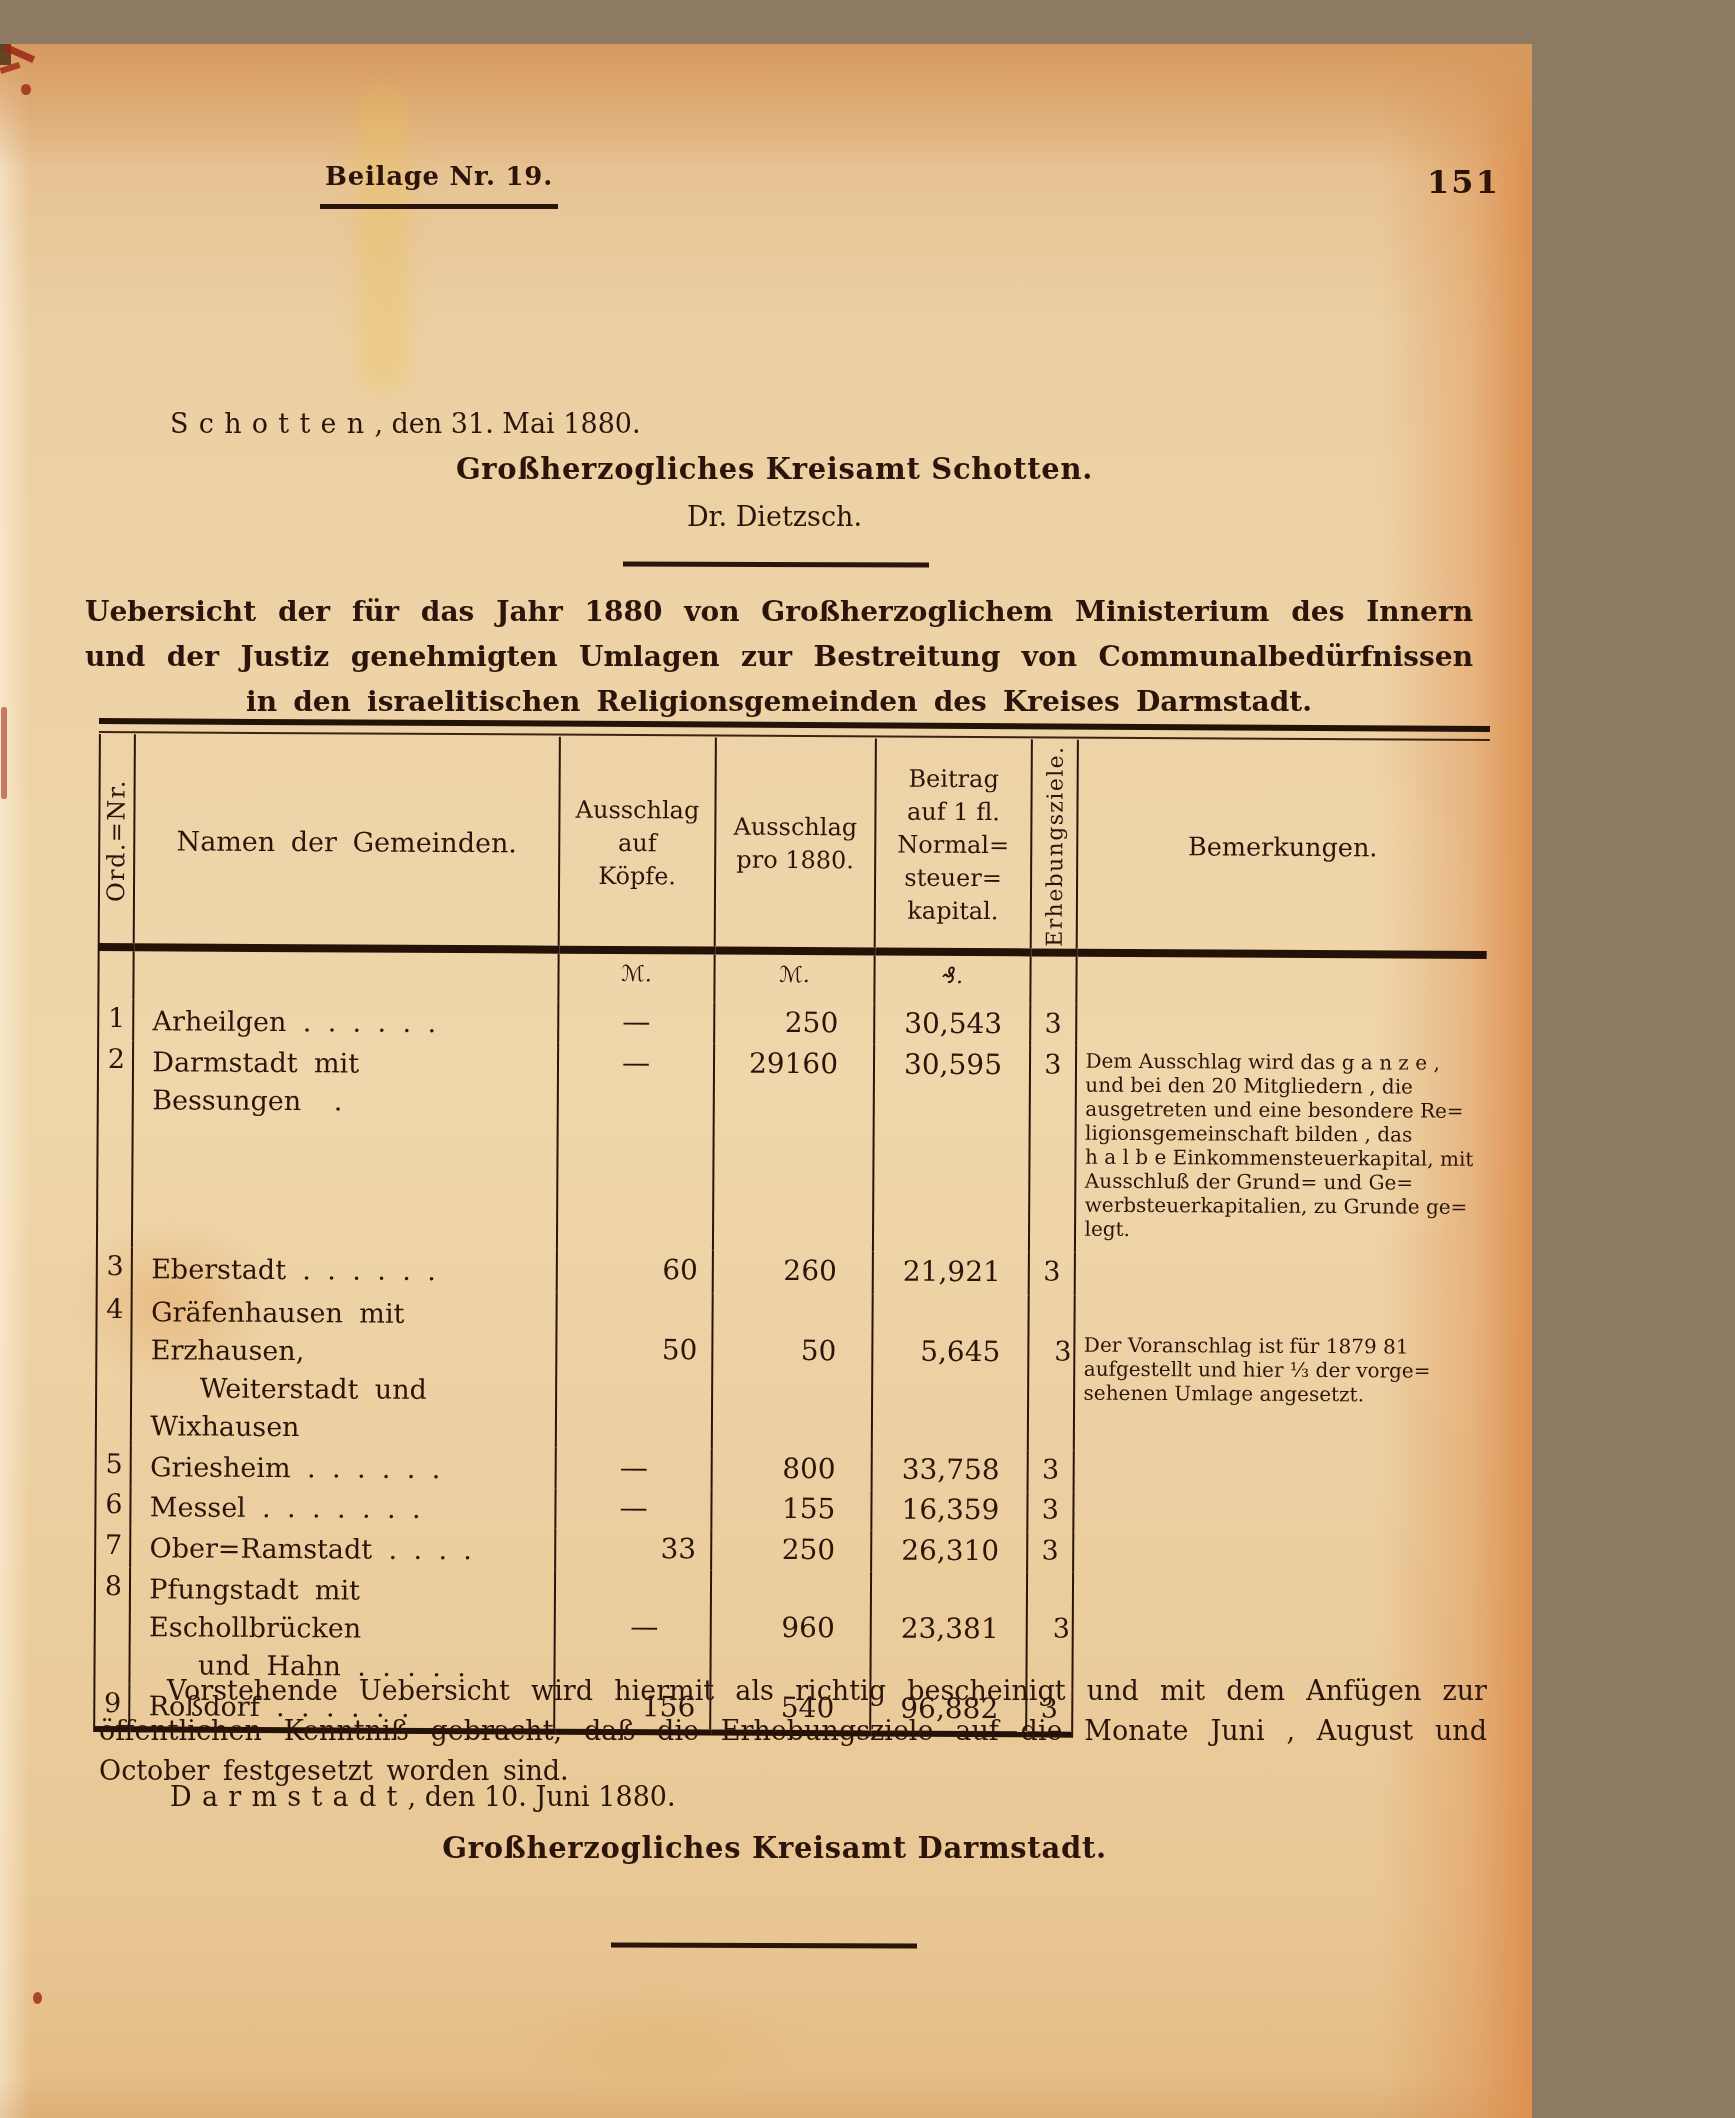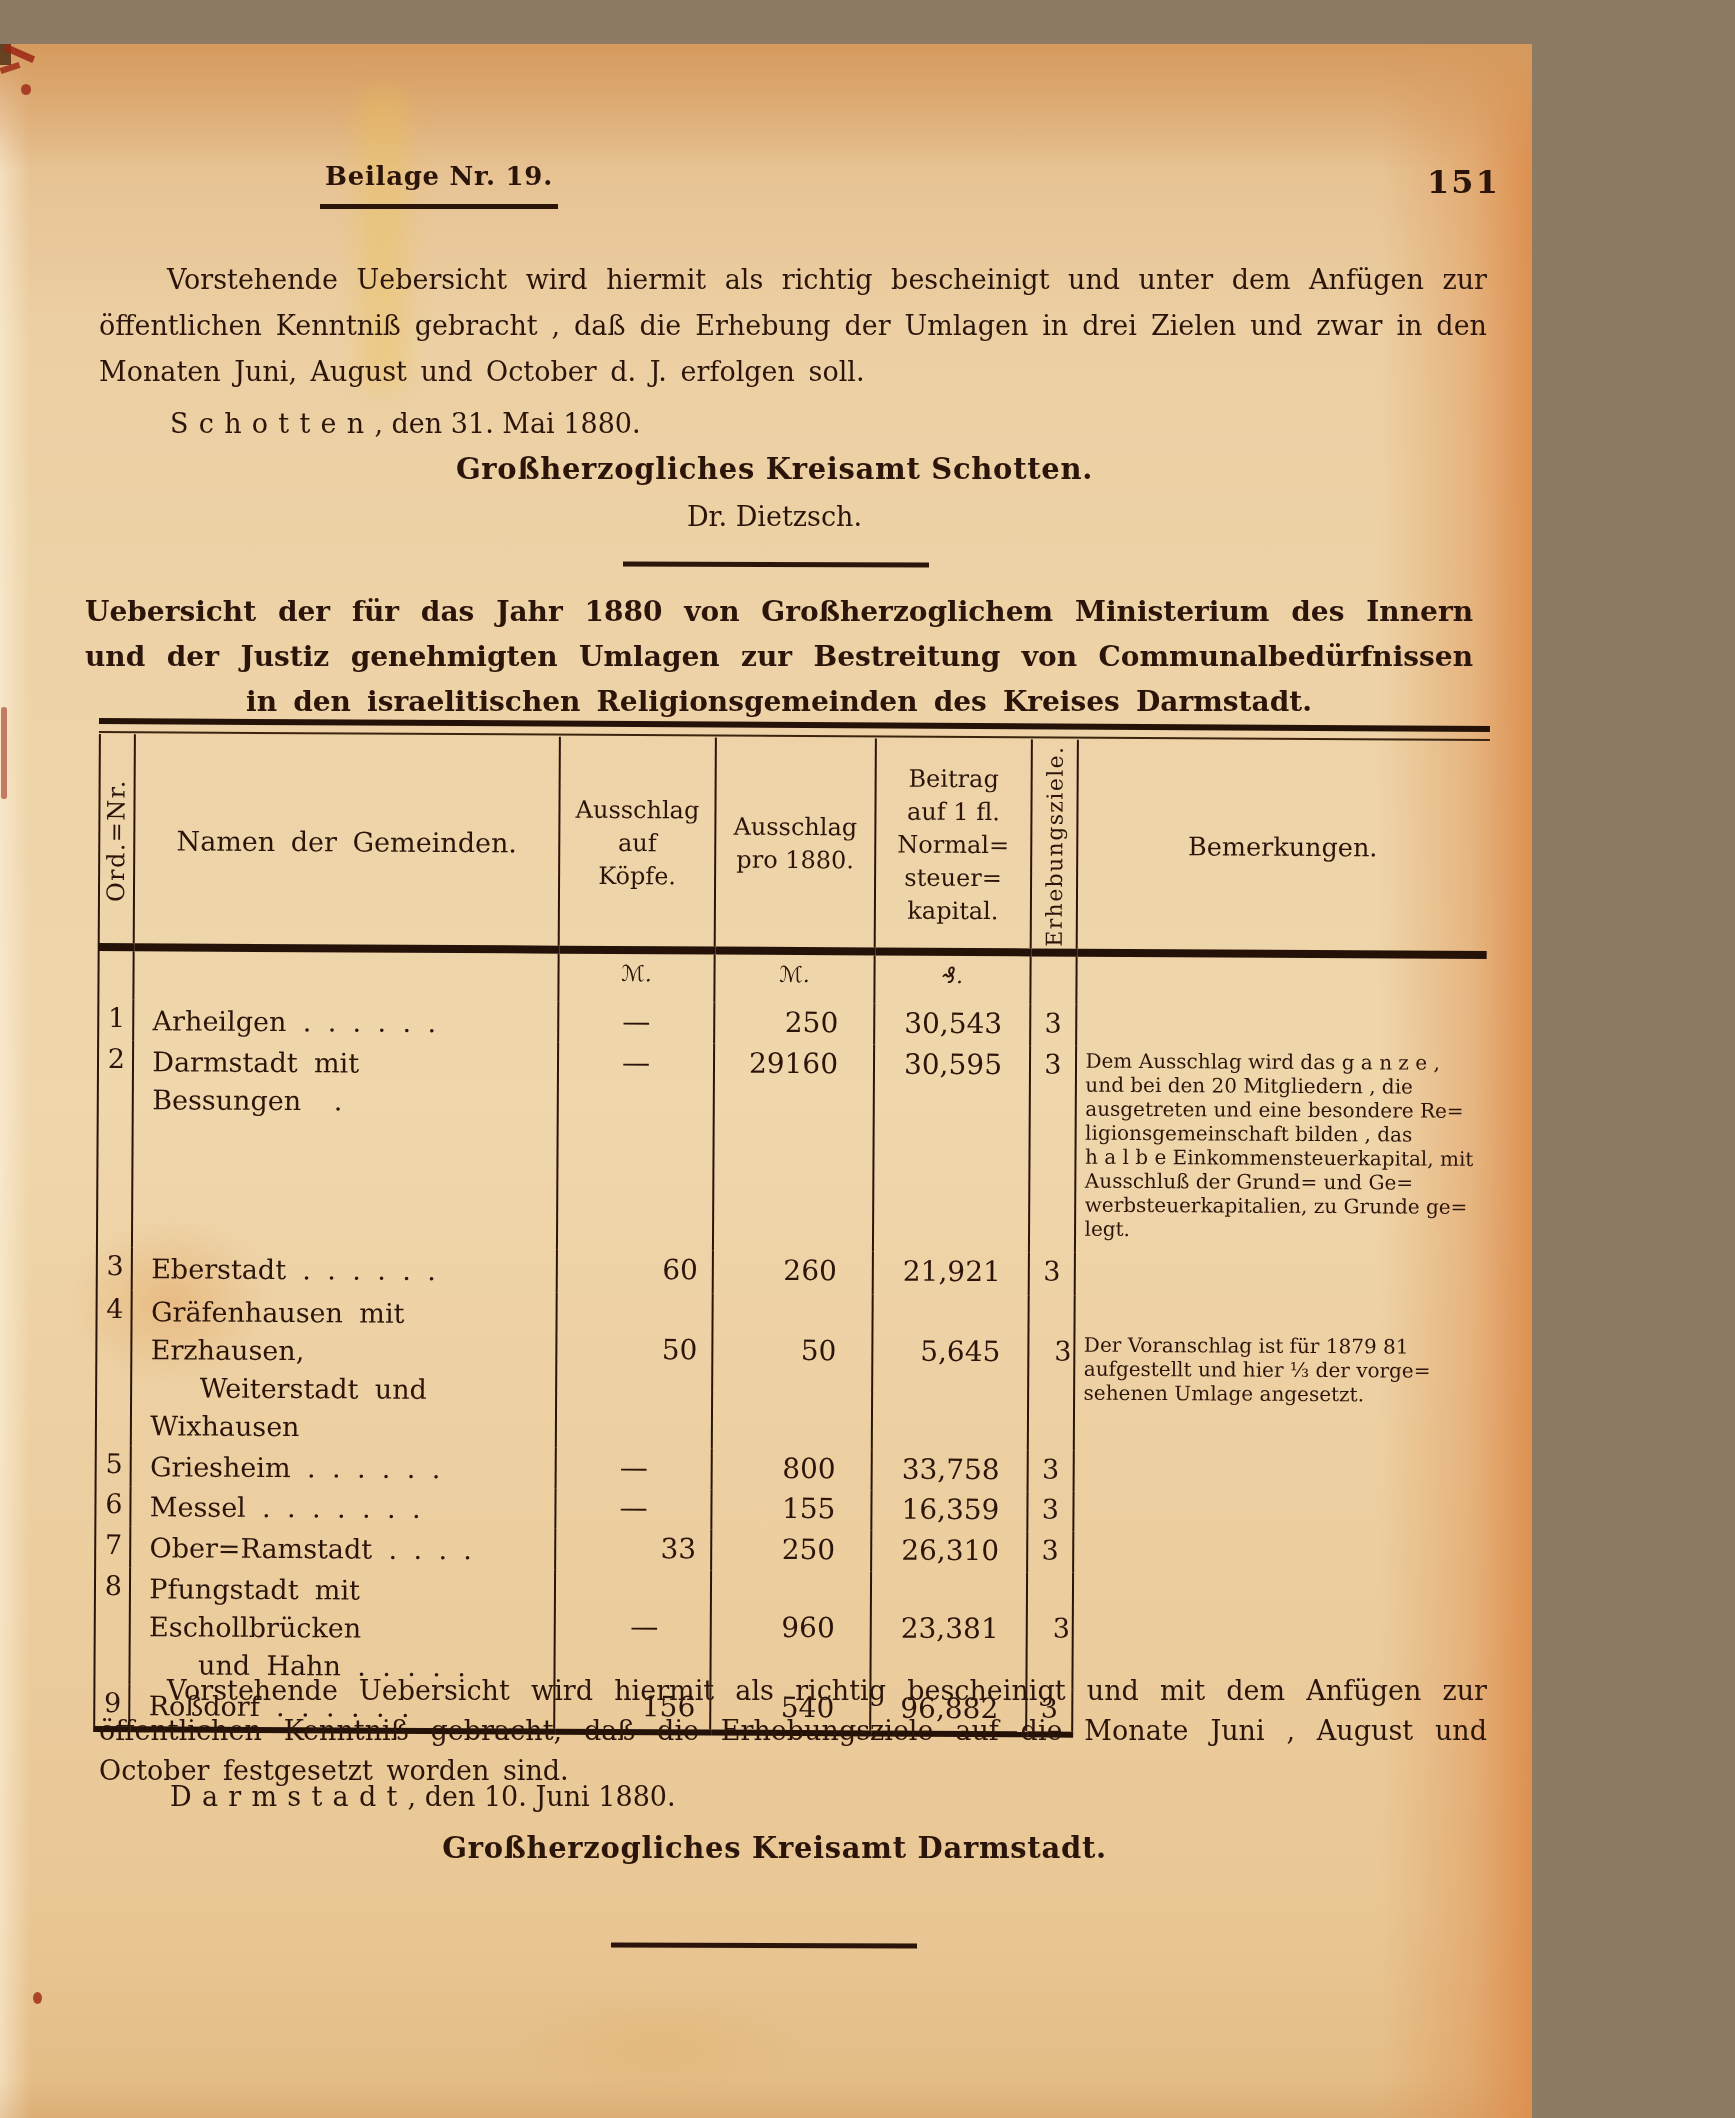--- a/index.html
+++ b/index.html
@@ -94,21 +94,20 @@
   <div class="abs redmark rm3"></div>
   <div class="abs redmark rm4"></div>
   <div class="abs redmark rm5"></div>
   <div class="abs speck sp1"></div>
   <div class="abs speck sp2"></div>
   <div class="abs speck sp3"></div>
 
   <div class="abs banner">Beilage Nr. 19.</div>
   <div class="abs pagenum">151</div>
 
-  <p class="abs para">Vorstehende Uebersicht wird hiermit als richtig bescheinigt und unter dem Anfügen zur öffentlichen Kenntniß gebracht , daß die Erhebung der Umlagen in drei Zielen und zwar in den Monaten Juni, August und October d. J. erfolgen soll.</p>
   <div class="abs dateline"><span class="spaced">Schotten</span><span>, den 31. Mai 1880.</span></div>
   <div class="abs centerblock signatory">Dr. Dietzsch.</div>
   <div class="abs centerblock authority">Großherzogliches Kreisamt Schotten.</div>
   <div class="abs shortrule rule1"></div>
 
   <p class="abs tabletitle">Uebersicht der für das Jahr 1880 von Großherzoglichem Ministerium des Innern und der Justiz genehmigten Umlagen zur Bestreitung von Communalbedürfnissen in den israelitischen Religionsgemeinden des Kreises Darmstadt.</p>
 
   <div class="abs twrap">
     <div class="ruleA"></div>
     <div class="ruleB"></div>

